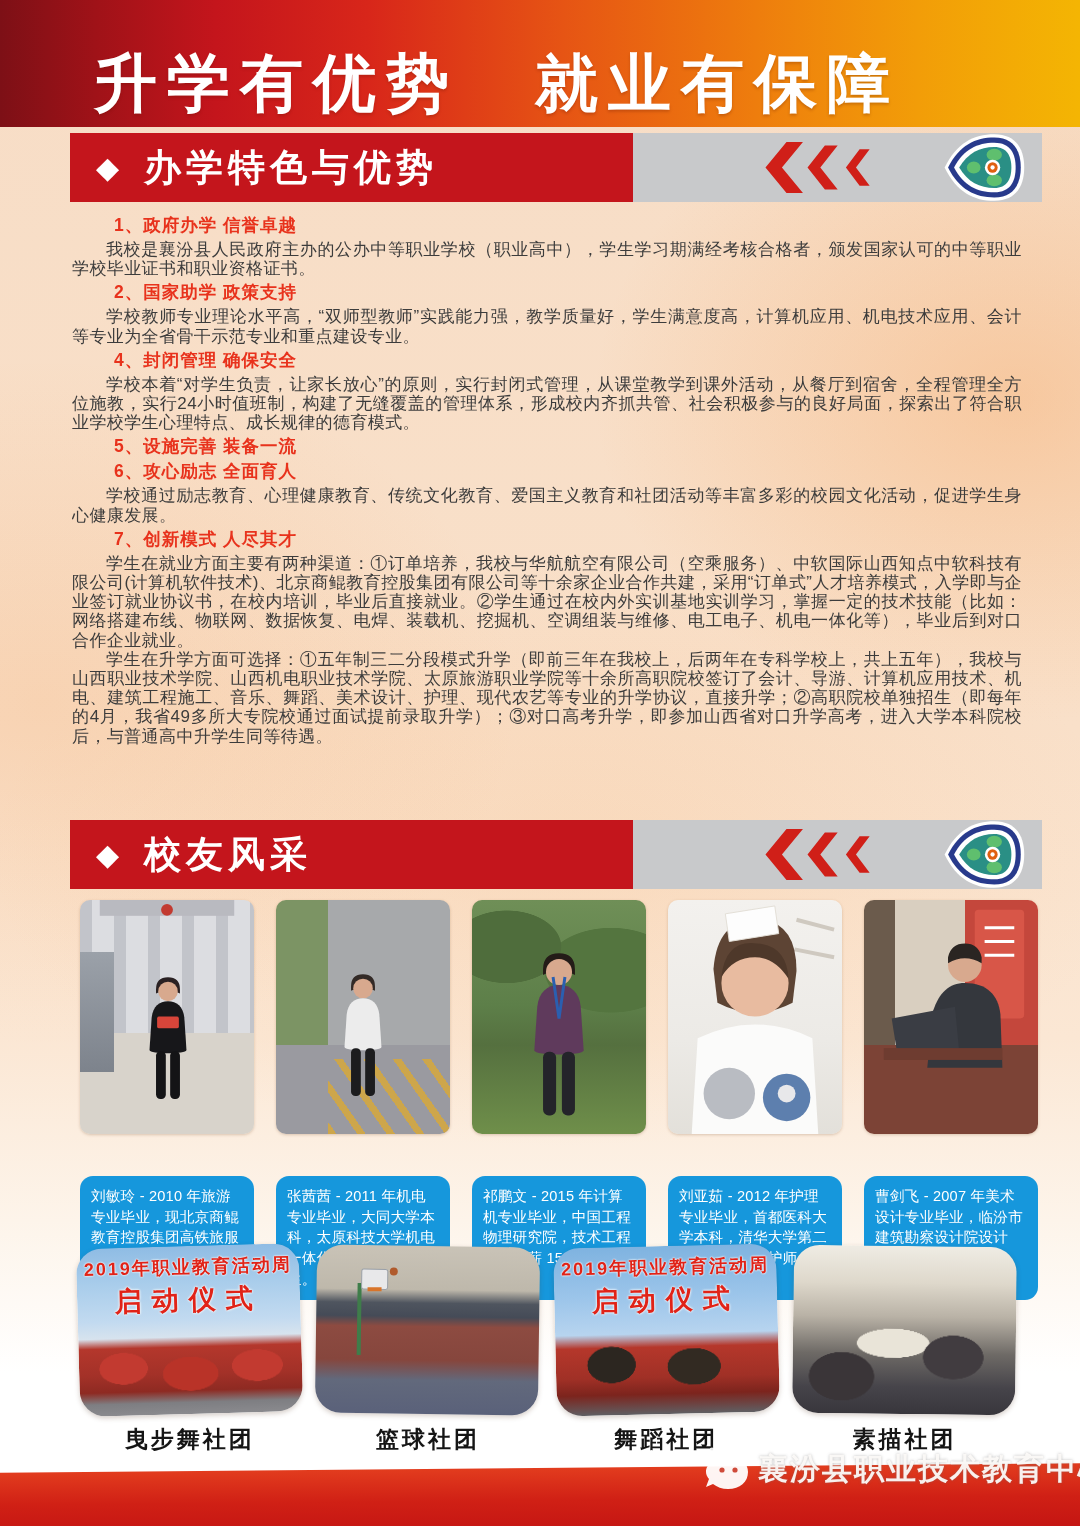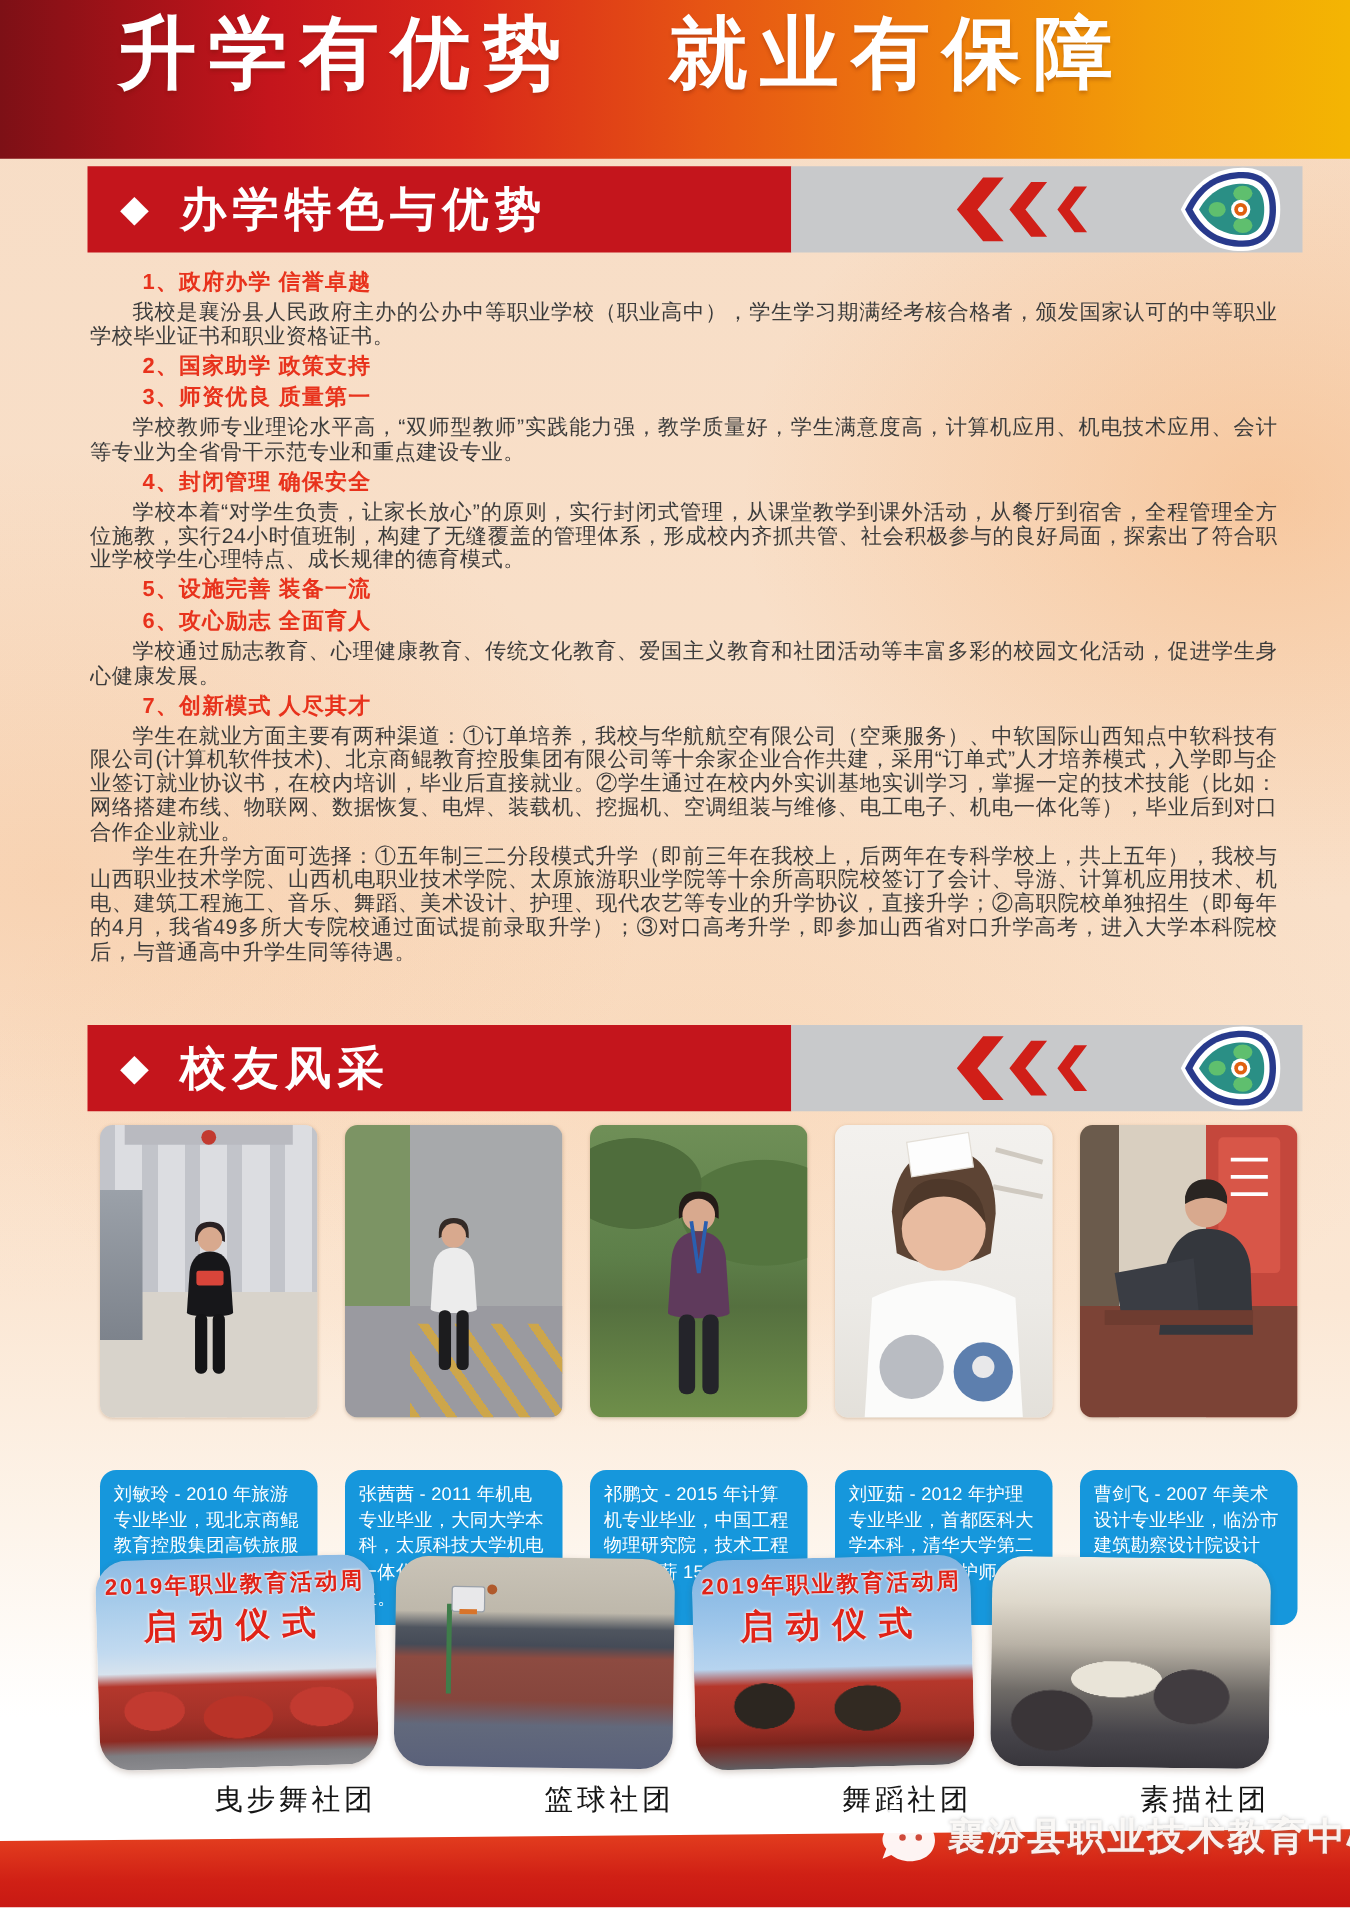--- a/index.html
+++ b/index.html
@@ -14,21 +14,21 @@
   .page{position:relative;width:1080px;height:1526px;overflow:hidden;
     background:
       radial-gradient(620px 480px at 94% 26%, rgba(244,148,66,.30), transparent 68%),
       radial-gradient(720px 520px at 4% 46%, rgba(243,158,88,.20), transparent 66%),
       radial-gradient(820px 420px at 52% 56%, rgba(245,168,98,.16), transparent 70%),
       linear-gradient(180deg,#f7ddc6 0%,#f9e0c9 48%,#fbe7d4 68%,#fdf4ea 80%,#ffffff 90%,#ffffff 100%);
   }
   
   .hero{position:absolute;top:0;left:0;width:1080px;height:127px;
     background:linear-gradient(90deg,var(--hero-left) 0%,#a01218 9%,var(--accent-red) 20%,var(--hero-mid) 34%,#e65414 52%,#ee7d0d 70%,#f29d08 85%,var(--hero-right) 100%);}
-  .hero-title{display:flex;align-items:flex-start;height:100%;padding-left:94px;gap:76px;
+  .hero-title{display:flex;align-items:flex-end;height:100%;padding-left:94px;gap:76px;
     color:#fff;font-family:"DejaVu Serif","Liberation Serif",serif;font-weight:bold;
     font-size:63px;letter-spacing:10px;text-shadow:0 2px 3px rgba(90,20,5,.25);white-space:nowrap;}
   
   .banner{position:absolute;left:70px;width:972px;height:69px;display:flex;align-items:stretch;}
   .banner-1{top:133px;}
   .banner-2{top:820px;}
   .banner-red{width:563px;background:var(--accent-red);display:flex;align-items:center;
     padding-left:26px;color:#fff;}
   .banner-diamond{font-size:30px;margin-right:14px;line-height:1;}
   .banner-title{font-size:37px;font-weight:bold;letter-spacing:5px;
@@ -91,21 +91,21 @@
       linear-gradient(180deg,#efece4 0%,#ded8cb 22%,#b9b2a6 42%,#6e6a66 64%,#46444a 84%,#38363c 100%);}
   .stage-line1{position:absolute;top:9px;left:0;right:0;text-align:center;
     color:var(--stage-text-red);font-weight:bold;font-size:18px;letter-spacing:2px;
     text-shadow:0 0 2px #fff,0 0 2px #fff;white-space:nowrap;}
   .stage-line2{position:absolute;top:36px;left:0;right:0;text-align:center;
     color:var(--stage-text-red);font-weight:bold;font-size:27px;letter-spacing:10px;
     text-shadow:0 0 2px #fff,0 0 3px #fff;white-space:nowrap;}
   .hoop{position:absolute;left:14%;top:12%;width:54px;height:90px;}
   .club-labels{position:absolute;top:1424px;left:78px;width:938px;
     display:grid;grid-template-columns:repeat(4,1fr);gap:15px;}
-  .club-label{text-align:right;font-size:23px;font-weight:normal;color:var(--club-label);letter-spacing:3px;}
+  .club-label{text-align:center;font-size:23px;font-weight:bold;color:var(--club-label);letter-spacing:3px;}
   
   .footer-band{position:absolute;left:-10px;bottom:-14px;width:1110px;height:72px;
     transform:rotate(-.5deg);
     background:linear-gradient(180deg,var(--footer-red-top) 0%,#d02015 45%,var(--footer-red-bottom) 100%);}
   .watermark{position:absolute;left:698px;top:1446px;display:flex;align-items:center;gap:8px;
     color:rgba(252,250,248,.95);font-size:30px;font-weight:bold;letter-spacing:2px;
     text-shadow:0 0 3px rgba(110,110,110,.45);z-index:5;white-space:nowrap;}
   .watermark svg{width:52px;height:46px;flex:0 0 auto;}
 </style>
 </head>
@@ -154,21 +154,20 @@
         <circle cx="60" cy="45" r="2.5" fill="#ffffff"></circle>
       </svg>
       <div class="blue-bar"></div>
     </div>
   </section>
 
   <section class="features-text">
     <h3>1、政府办学  信誉卓越</h3>
     <p>我校是襄汾县人民政府主办的公办中等职业学校（职业高中），学生学习期满经考核合格者，颁发国家认可的中等职业学校毕业证书和职业资格证书。</p>
     <h3>2、国家助学  政策支持</h3>
-    <h3>3、师资优良  质量第一</h3>
     <p>学校教师专业理论水平高，“双师型教师”实践能力强，教学质量好，学生满意度高，计算机应用、机电技术应用、会计等专业为全省骨干示范专业和重点建设专业。</p>
     <h3>4、封闭管理  确保安全</h3>
     <p>学校本着“对学生负责，让家长放心”的原则，实行封闭式管理，从课堂教学到课外活动，从餐厅到宿舍，全程管理全方位施教，实行24小时值班制，构建了无缝覆盖的管理体系，形成校内齐抓共管、社会积极参与的良好局面，探索出了符合职业学校学生心理特点、成长规律的德育模式。</p>
     <h3>5、设施完善  装备一流</h3>
     <h3>6、攻心励志  全面育人</h3>
     <p>学校通过励志教育、心理健康教育、传统文化教育、爱国主义教育和社团活动等丰富多彩的校园文化活动，促进学生身心健康发展。</p>
     <h3>7、创新模式  人尽其才</h3>
     <p>学生在就业方面主要有两种渠道：①订单培养，我校与华航航空有限公司（空乘服务）、中软国际山西知点中软科技有限公司(计算机软件技术)、北京商鲲教育控股集团有限公司等十余家企业合作共建，采用“订单式”人才培养模式，入学即与企业签订就业协议书，在校内培训，毕业后直接就业。②学生通过在校内外实训基地实训学习，掌握一定的技术技能（比如：网络搭建布线、物联网、数据恢复、电焊、装载机、挖掘机、空调组装与维修、电工电子、机电一体化等），毕业后到对口合作企业就业。</p>
     <p>学生在升学方面可选择：①五年制三二分段模式升学（即前三年在我校上，后两年在专科学校上，共上五年），我校与山西职业技术学院、山西机电职业技术学院、太原旅游职业学院等十余所高职院校签订了会计、导游、计算机应用技术、机电、建筑工程施工、音乐、舞蹈、美术设计、护理、现代农艺等专业的升学协议，直接升学；②高职院校单独招生（即每年的4月，我省49多所大专院校通过面试提前录取升学）；③对口高考升学，即参加山西省对口升学高考，进入大学本科院校后，与普通高中升学生同等待遇。</p>
   </section>

